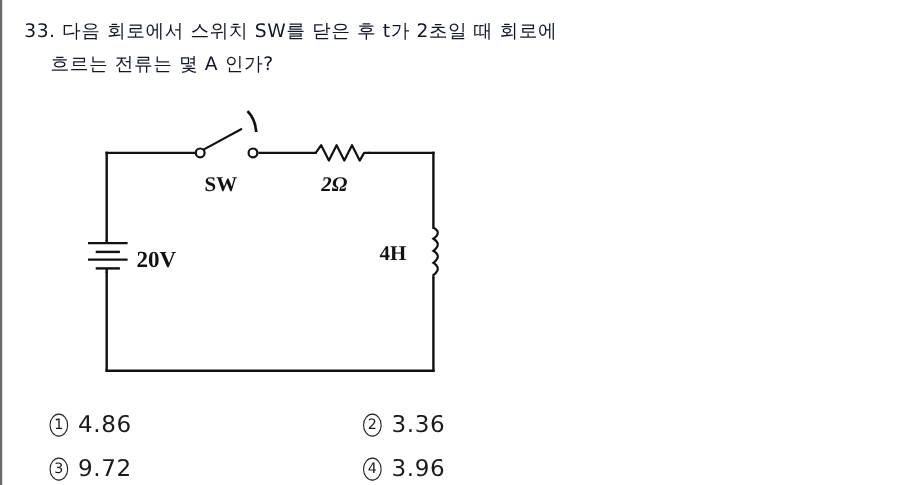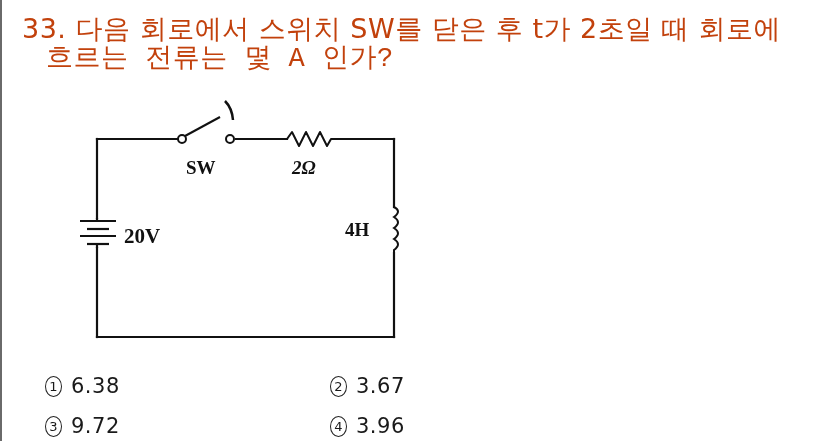--- a/index.html
+++ b/index.html
@@ -20,31 +20,30 @@
     left: 0;
     top: 0;
     width: 2px;
     height: 441px;
     background: #6a6a6a;
   }
   .question {
     position: absolute;
     left: 22px;
     top: 14px;
-    font-size: 27px;
+    font-size: 17px;
     line-height: 30px;
     letter-spacing: 0.5px;
-    color: #c2410c;
+    color: #0f172a;
   }
   .q-line {
     white-space: nowrap;
   }
   .q-line2 {
     padding-left: 24px;
-    font-family: Liberation Mono, monospace;
   }
   .circuit {
     position: absolute;
     left: 0;
     top: 0;
   }
   .circuit text {
     font-family: "Liberation Serif", "DejaVu Serif", serif;
     font-weight: bold;
     fill: #111111;
@@ -139,25 +138,25 @@
   <text x="186" y="174" font-size="19">SW</text>
   <text x="292" y="174" font-size="19" font-style="italic">2Ω</text>
   <text x="124" y="243" font-size="21">20V</text>
   <text x="345" y="236" font-size="19">4H</text>
 </svg>
 
 <div class="choices">
   <div class="choice-row">
     <div class="choice">
       <span class="choice-num">1</span>
-      <span class="choice-val">6.38</span>
+      <span class="choice-val">4.86</span>
     </div>
     <div class="choice">
       <span class="choice-num">2</span>
-      <span class="choice-val">3.67</span>
+      <span class="choice-val">3.36</span>
     </div>
   </div>
   <div class="choice-row">
     <div class="choice">
       <span class="choice-num">3</span>
       <span class="choice-val">9.72</span>
     </div>
     <div class="choice">
       <span class="choice-num">4</span>
       <span class="choice-val">3.96</span>

